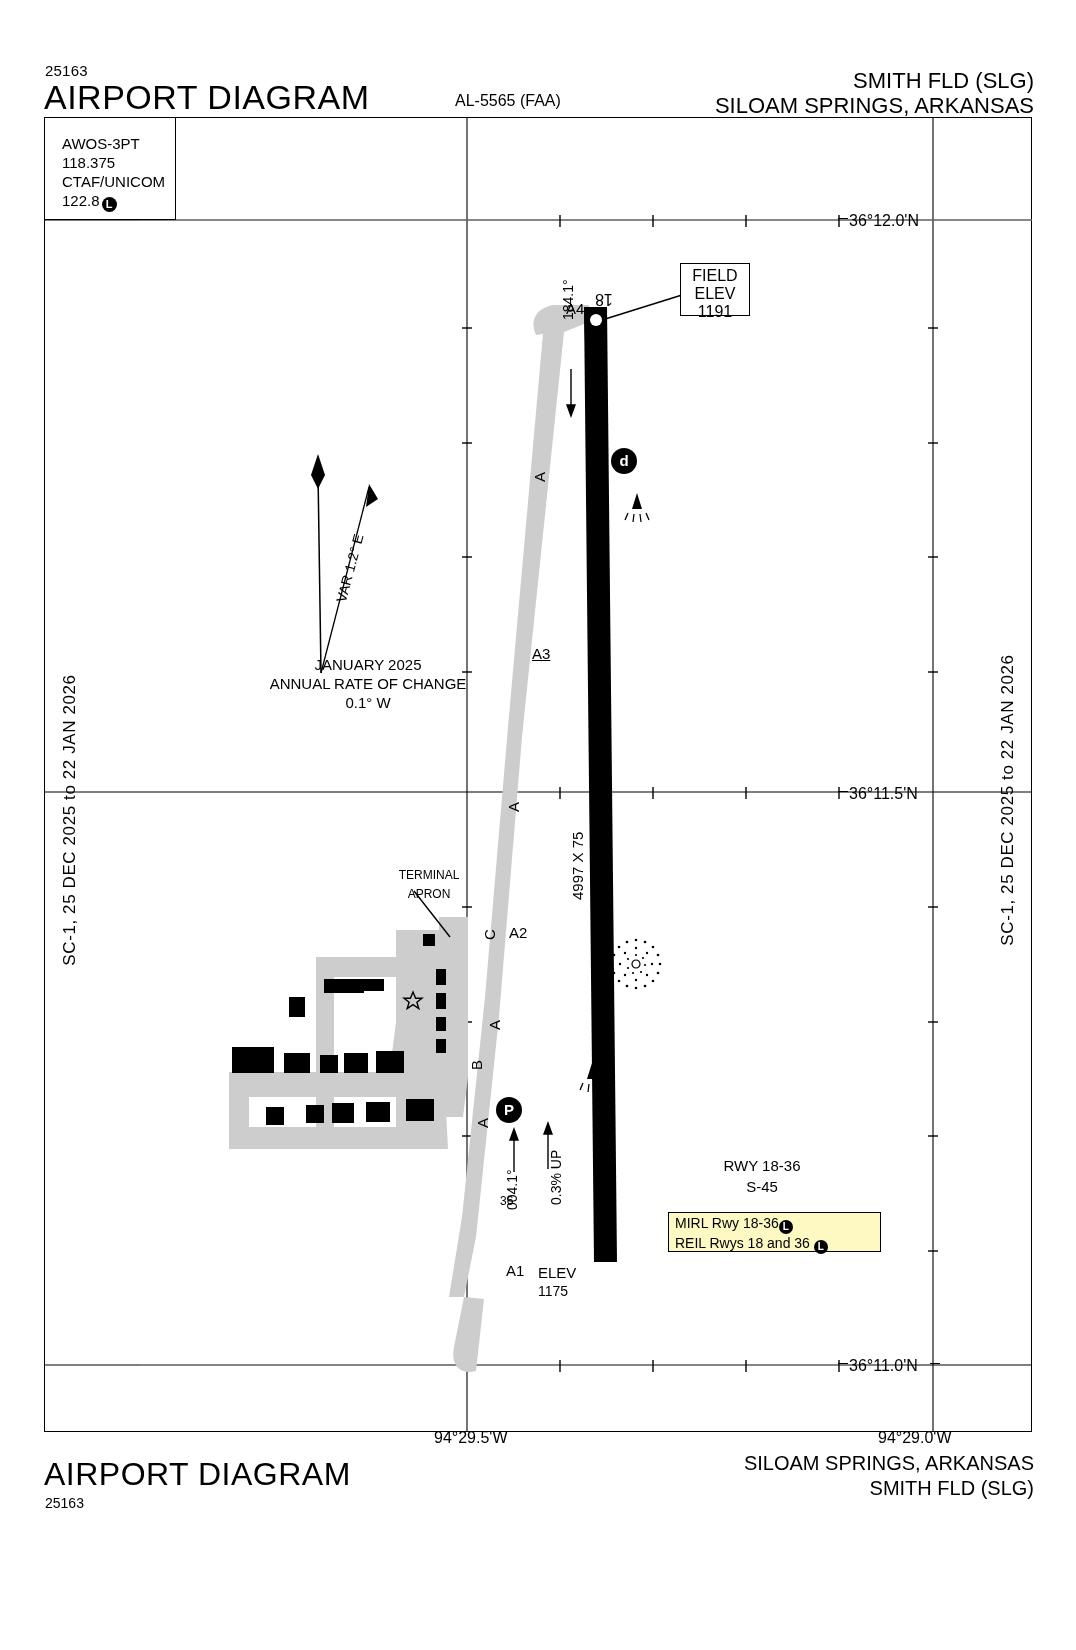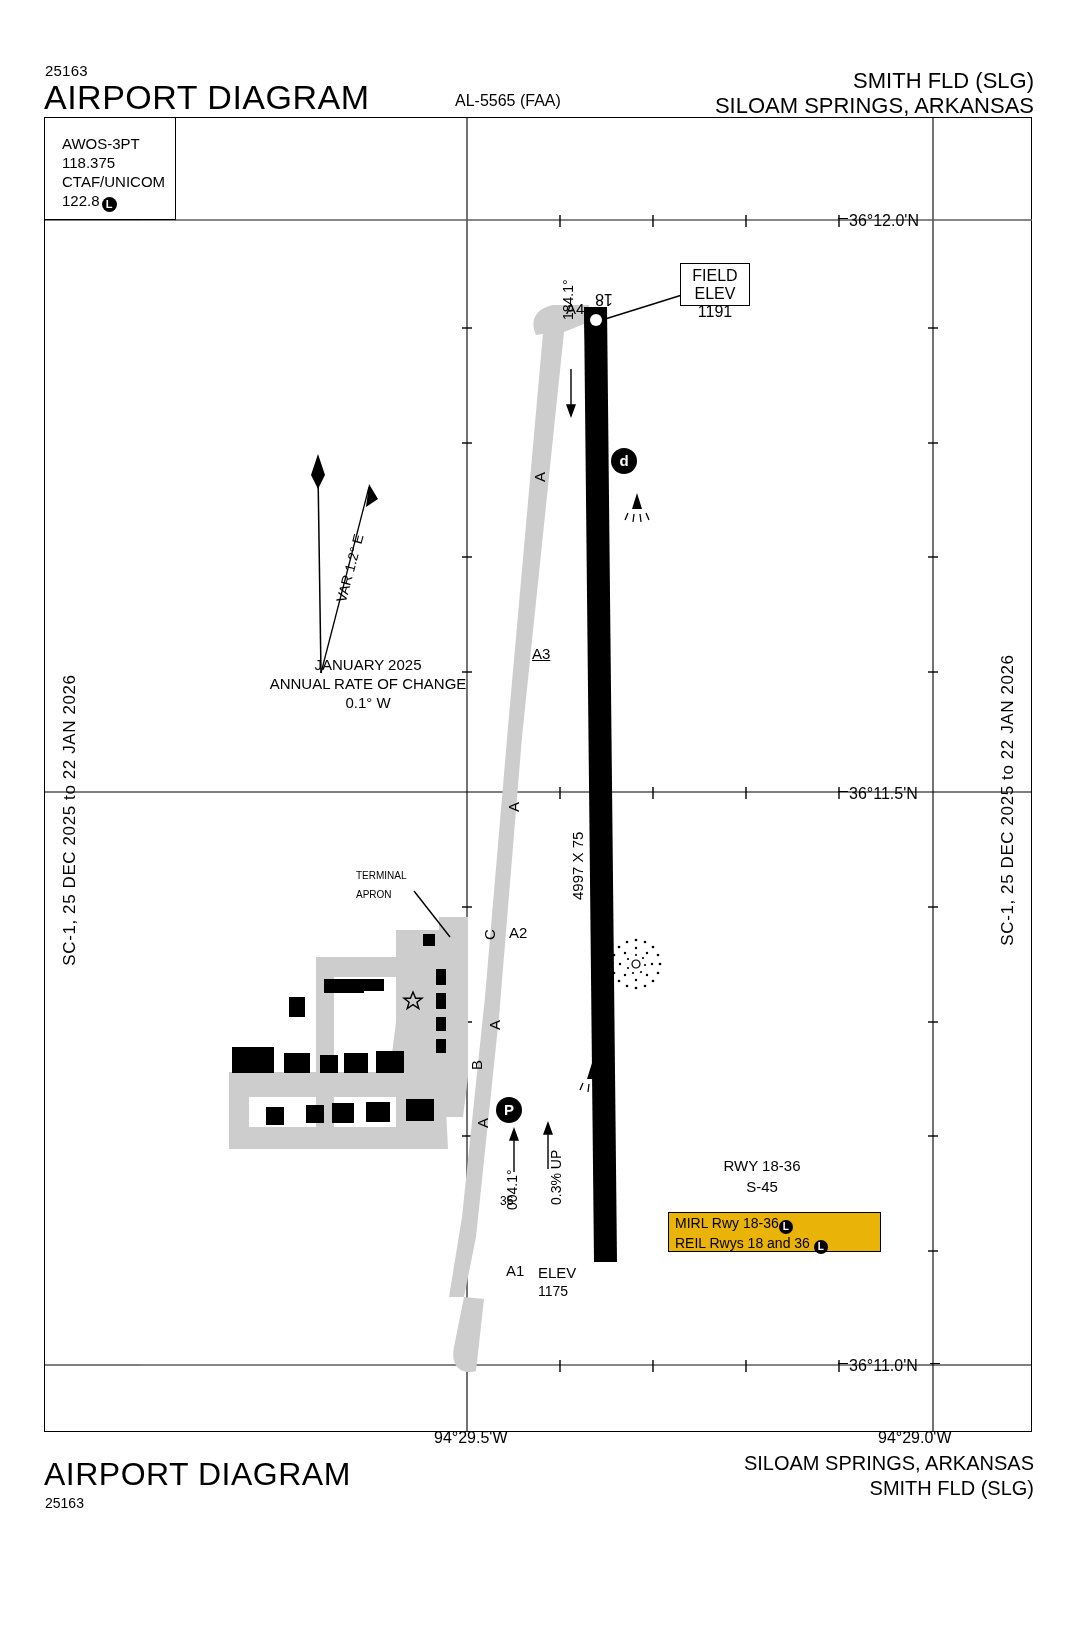--- a/index.html
+++ b/index.html
@@ -41,36 +41,36 @@
     vertical-align:-2px;font-weight:bold;margin-left:2px;}
   .lat-label{font-size:16px;}
   .lon-label{font-size:16px;margin-top:24px;}
 
   
   #apron-svg{left:44px;top:117px;}
 
   
   .map-lbl{font-size:15px;}
 
-  #field-elev-box{left:680px;top:263px;width:70px;height:43px;
+  #field-elev-box{left:680px;top:263px;width:70px;height:53px;
     border:1.5px solid #000;box-sizing:border-box;background:#fff;
     text-align:center;font-size:16px;line-height:18px;padding-top:3px;}
 
   #mirl-box{left:668px;top:1212px;width:213px;height:40px;
-    border:1.4px solid #000;box-sizing:border-box;background:#eab308;
+    border:1.4px solid #000;box-sizing:border-box;background:#fef9c3;
     font-size:14px;line-height:19px;padding:1px 0 0 6px;}
   .dot-l-sm{display:inline-block;width:14px;height:14px;border-radius:50%;
     background:#000;color:#fff;font-size:10px;line-height:14px;text-align:center;
     vertical-align:-2px;font-weight:bold;}
 
   #rwy-data{left:672px;top:1155px;width:180px;text-align:center;
     font-size:15px;line-height:21px;}
 
-  #terminal-apron-lbl{left:356px;top:866px;width:120px;text-align:left;
-    font-size:10px;line-height:19px;}
+  #terminal-apron-lbl{left:369px;top:866px;width:120px;text-align:center;
+    font-size:12px;line-height:19px;}
 
   #var-block{left:214px;top:655px;width:212px;text-align:center;
     font-size:15px;line-height:19px;margin-left:48px;}
 
   .circ-badge{position:absolute;width:26px;height:26px;border-radius:50%;
     background:#000;color:#fff;font-size:15px;font-weight:bold;
     line-height:26px;text-align:center;}
 </style>
 </head>
 <body>

